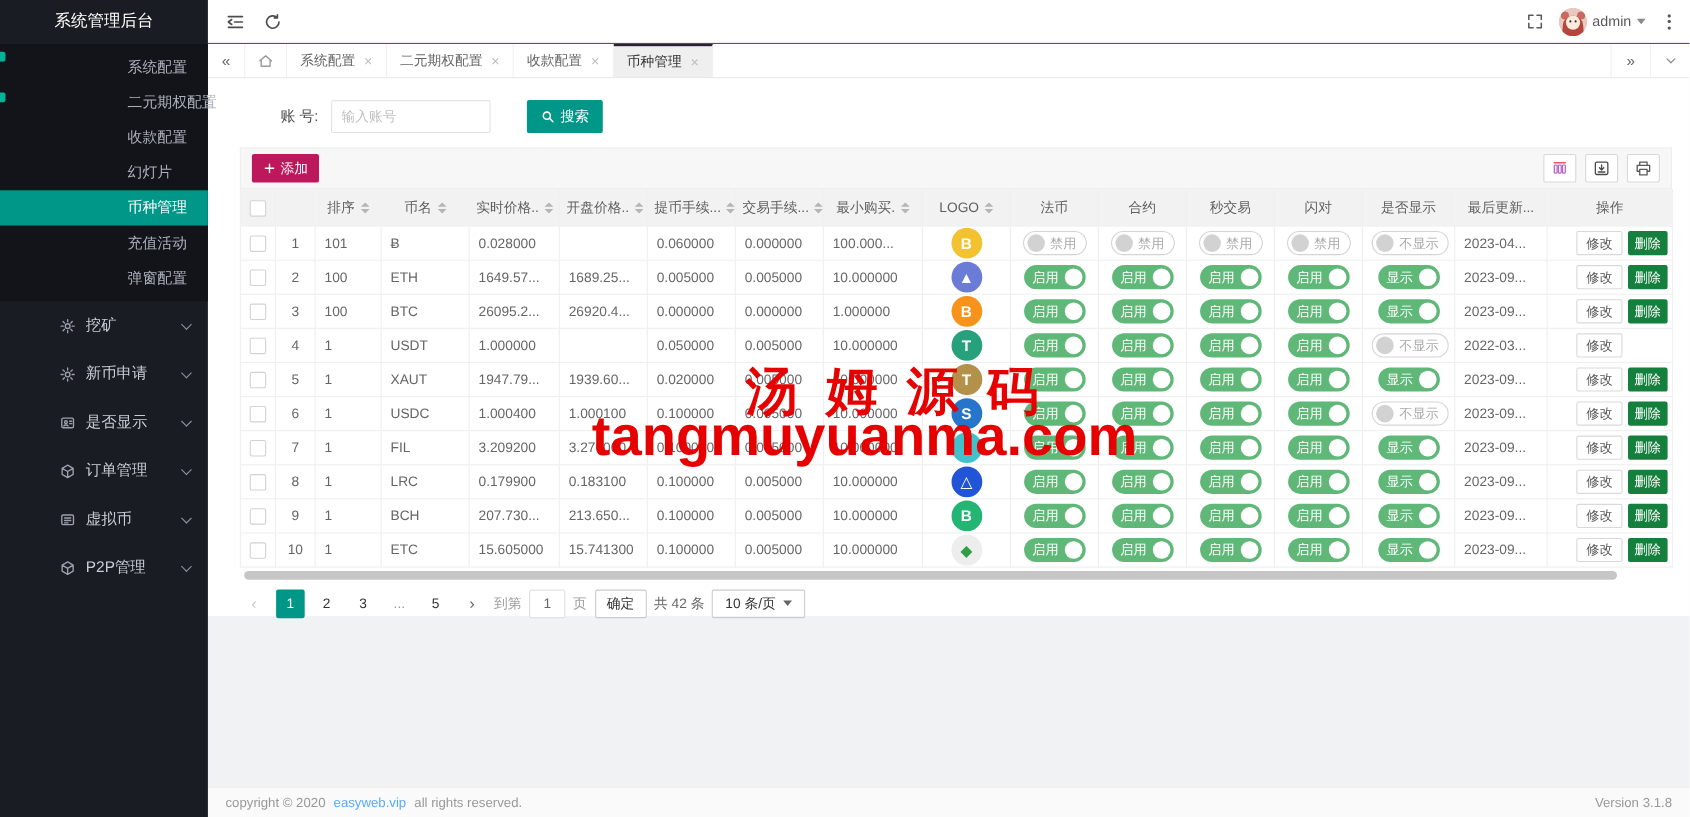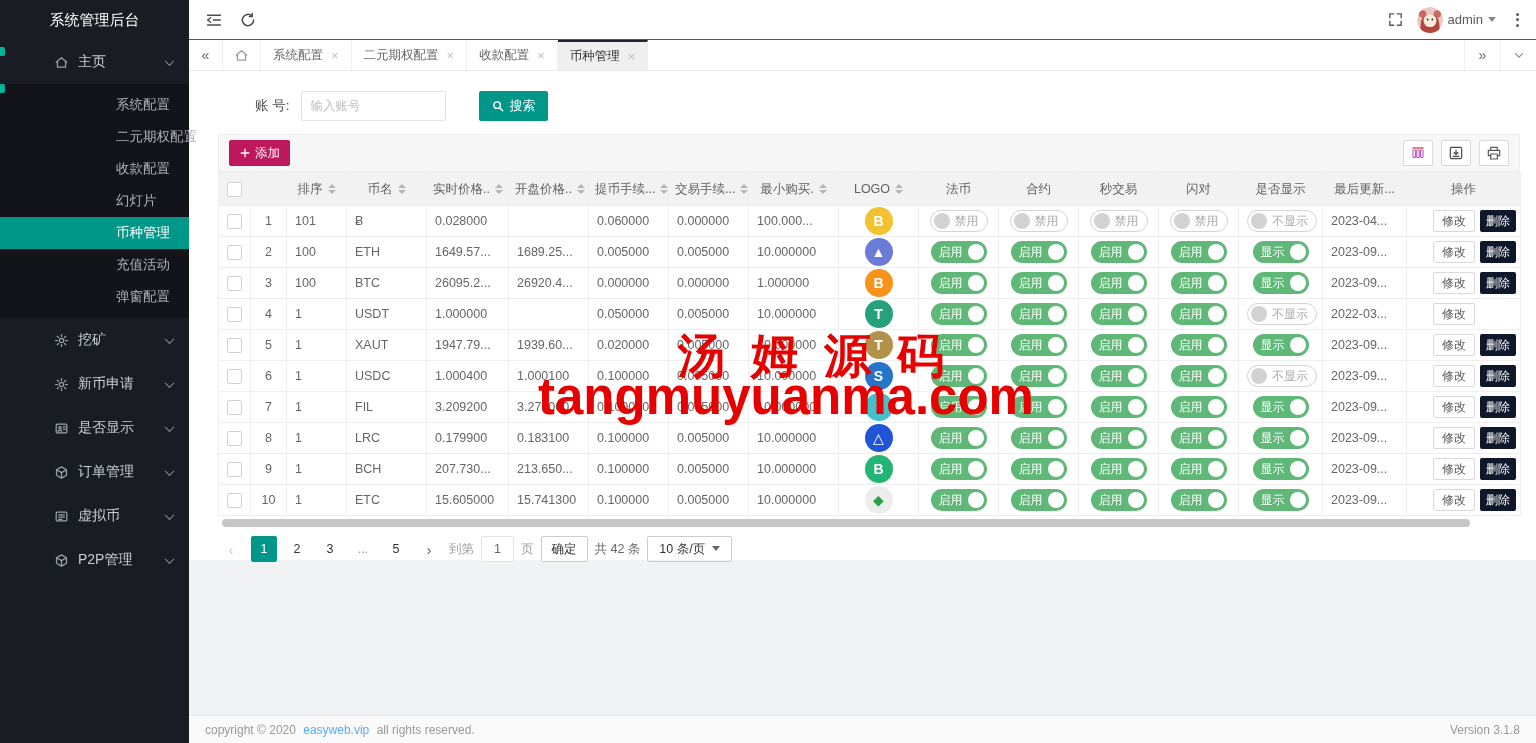--- a/index.html
+++ b/index.html
@@ -82,21 +82,21 @@
   td.center,th.center{text-align:center}
   td.right{text-align:right;padding-right:4px}
   .coin{width:28px;height:28px;border-radius:50%;margin:0 auto;display:flex;align-items:center;justify-content:center;font-weight:bold;font-size:14px}
   .sw{display:inline-flex;align-items:center;height:22px;border-radius:12px;font-size:12px;cursor:pointer;vertical-align:middle}
   .sw .knob{width:16px;height:16px;border-radius:50%;flex:none}
   .sw.on{background:#5FB878;color:#fff;padding:0 3px 0 8px}
   .sw.on .knob{background:#fff;margin-left:5px}
   .sw.off{border:1px solid #d4d4d4;background:#fff;color:#aaa;padding:0 8px 0 3px}
   .sw.off .knob{background:#d2d2d2;margin-right:5px}
   .btn-edit{height:22px;padding:0 8px;border:1px solid #d9d9d9;background:#fff;color:#595959;font-size:12px;border-radius:2px;cursor:pointer}
-  .btn-del{height:22px;padding:0 6px;border:none;background:#0f172a;color:#fff;font-size:12px;border-radius:2px;margin-left:5px;cursor:pointer}
+  .btn-del{height:22px;padding:0 6px;border:none;background:#15803d;color:#fff;font-size:12px;border-radius:2px;margin-left:5px;cursor:pointer}
   .hscroll{margin:3px 0 0 33px;width:1248px;height:8px;border-radius:4px;background:#c6c6c6;cursor:pointer}
 
   
   .pager{margin:9px 0 0 29px;display:flex;align-items:center;gap:7px;font-size:12.5px;color:#666}
   .pg{min-width:26px;height:26px;display:flex;align-items:center;justify-content:center;border-radius:2px;cursor:pointer;color:#333;padding:0 4px}
   .pg.active{background:#009688;color:#fff;cursor:default}
   .pg.ellipsis{color:#999;cursor:default}
   .pg-prev{color:#ccc;font-size:15px}
   .pg-next{color:#666;font-size:15px}
   .pg-muted{color:#9d9d9d}
@@ -115,27 +115,20 @@
   .footer a{color:#59a9ff;text-decoration:none;margin:0 4px;cursor:pointer}
 </style>
 </head>
 <body>
 
 <aside class="sidebar">
   <div class="sidebar-title">系统管理后台</div>
   <div class="edge-mark m1"></div>
   <div class="edge-mark m2"></div>
   <nav id="menu">
-      <div class="menu-item">
-        <span class="mi-icon"><svg viewBox="0 0 24 24" fill="none" stroke="currentColor" stroke-width="2" stroke-linecap="round" stroke-linejoin="round" width="100%" height="100%">
-            <path d="M3.5 11.5 12 4.5l8.5 7M5.5 10v9.5h13V10"></path>
-          </svg></span>
-        <span class="mi-label">主页</span>
-        <span class="chev down"></span>
-      </div>
       <div class="submenu">
         <div class="submenu-item">系统配置</div>
         <div class="submenu-item">二元期权配置</div>
         <div class="submenu-item">收款配置</div>
         <div class="submenu-item">幻灯片</div>
         <div class="submenu-item active">币种管理</div>
         <div class="submenu-item">充值活动</div>
         <div class="submenu-item">弹窗配置</div>
       </div>
       <div class="menu-item">

